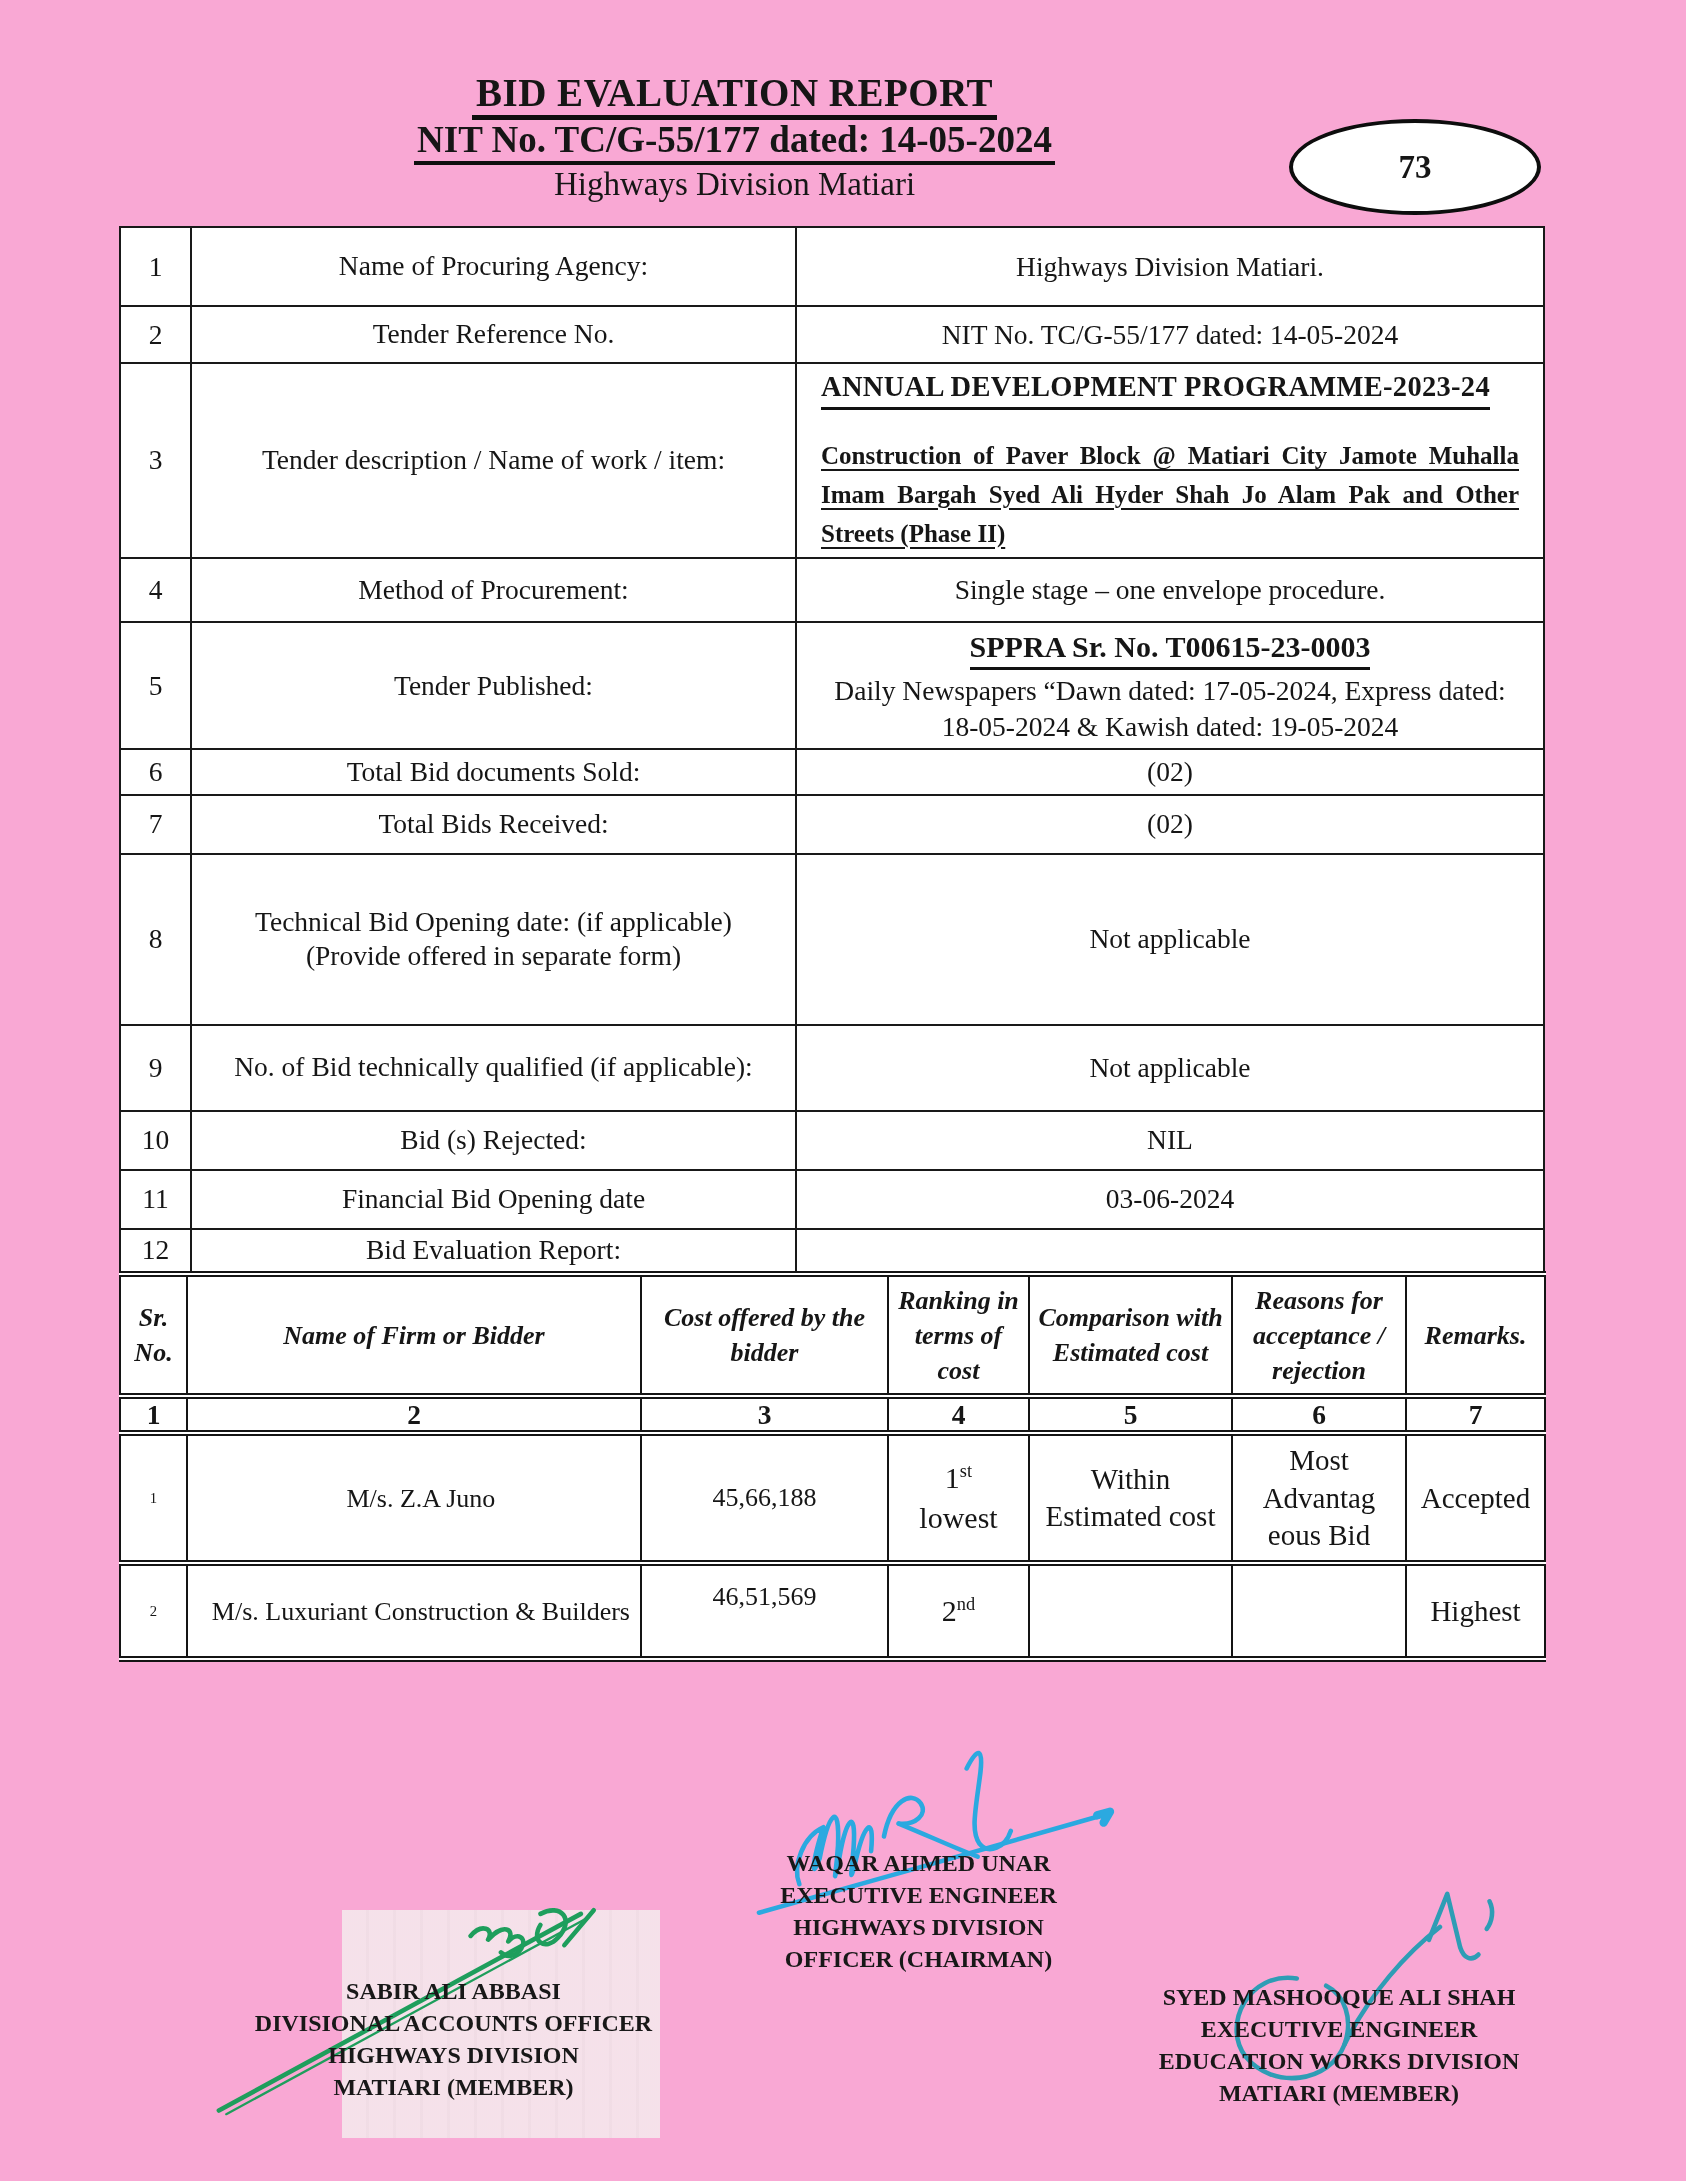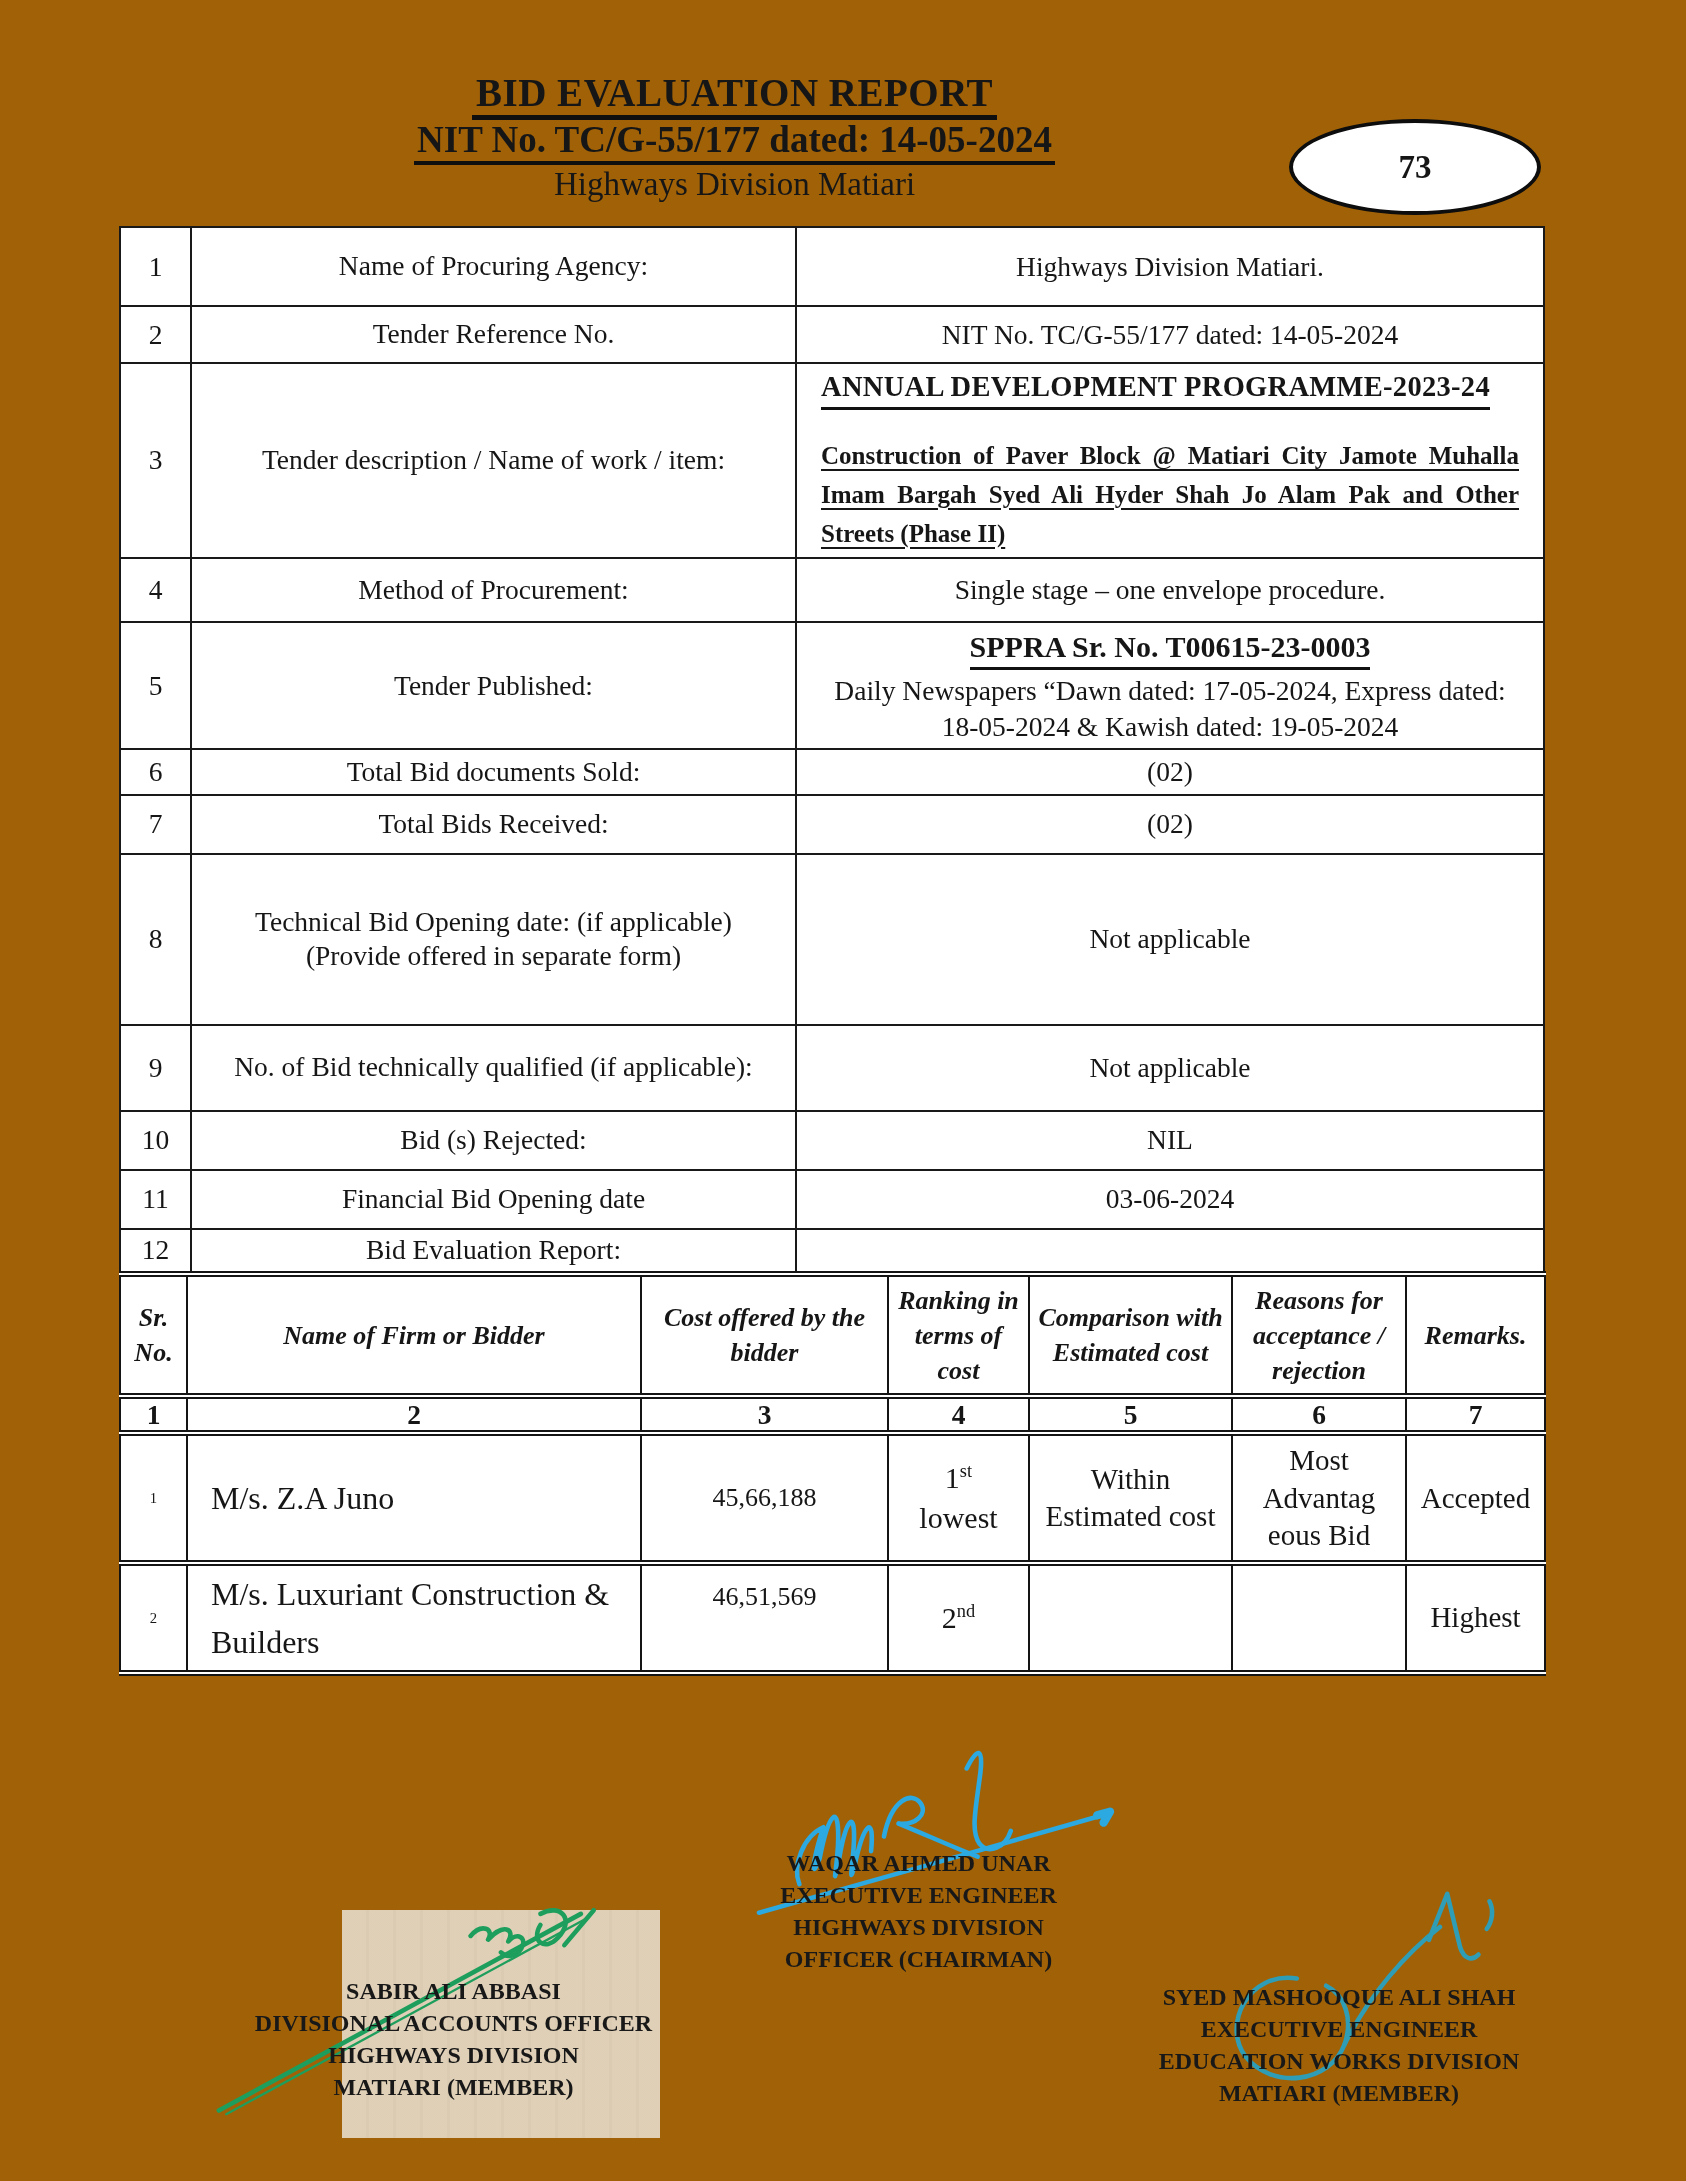--- a/index.html
+++ b/index.html
@@ -1,19 +1,19 @@
 <!DOCTYPE html>
 <html style="font-size:14.7px"><head>
 <meta charset="utf-8">
 <style>
   html,body{margin:0;padding:0;background:#ffffff;}
   .page{
     position:relative;
     width:1686px;height:2182px;
-    background:#a16207;
+    background:#f9a8d4;
     font-family:"Liberation Serif", serif;
     color:#161616;
     overflow:hidden;
   }
   
   .doc-header{position:absolute;left:0;top:70px;width:1469px;text-align:center;line-height:1.18;}
   .title-main{font-size:39px;font-weight:bold;letter-spacing:0.5px;}
   .title-main .ul{border-bottom:5.5px solid #0f0f0f;padding:0 3.7px 0.9px;}
   .title-nit{font-size:37px;font-weight:bold;margin-top:1.8px;}
   .title-nit .ul{border-bottom:4.6px solid #0f0f0f;padding:0 2.8px 0.9px;}
@@ -35,21 +35,21 @@
   .v-left{text-align:left;vertical-align:top;padding:11px 20px 7.3px 22px;}
   .adp-heading{display:inline-block;font-weight:bold;font-size:28.5px;border-bottom:3.7px solid #111;padding-bottom:1.8px;letter-spacing:0.3px;}
   .work-desc{margin-top:27.5px;font-weight:bold;font-size:25px;line-height:1.55;text-align:justify;
              text-decoration:underline;text-underline-offset:4.6px;}
   .sppra{display:inline-block;font-weight:bold;font-size:30px;border-bottom:3.7px solid #111;padding-bottom:0.9px;}
   .pub-detail{font-size:27.5px;line-height:1.3;margin-top:3.7px;}
   .bt{margin-top:-2.3px;border-bottom:6.4px double #141414;}
   .bt td{border:2.3px solid #141414;border-top:6.4px double #141414;}
   .bt .hdr td{font-size:26px;font-weight:bold;font-style:italic;line-height:1.35;padding:5.5px 5.5px;}
   .bt .nums td{font-size:27.5px;font-weight:bold;line-height:1;padding:1.8px;}
-  .bt .c-firm{text-align:left;padding-left:23px;font-size:32px;line-height:1.5;}
+  .bt .c-firm{text-align:center;padding-left:23px;font-size:26px;line-height:1.5;}
   .bt .c-cost{font-size:26px;}
   .bt .c-rank{font-size:30px;line-height:1.35;}
   .bt .c-rank sup{font-size:18.4px;}
   .bt .c-big{font-size:29px;line-height:1.3;}
   .bt .c-reason{overflow-wrap:anywhere;}
   
   .scan-artifact{position:absolute;left:342px;top:1910px;width:318px;height:228px;z-index:1;
     background:repeating-linear-gradient(90deg,#f4f4f1 0 24px,#eeeeeb 24px 27px);opacity:.75;}
   .sig-ink{position:absolute;z-index:3;}
   .sig-ink svg{display:block;}

